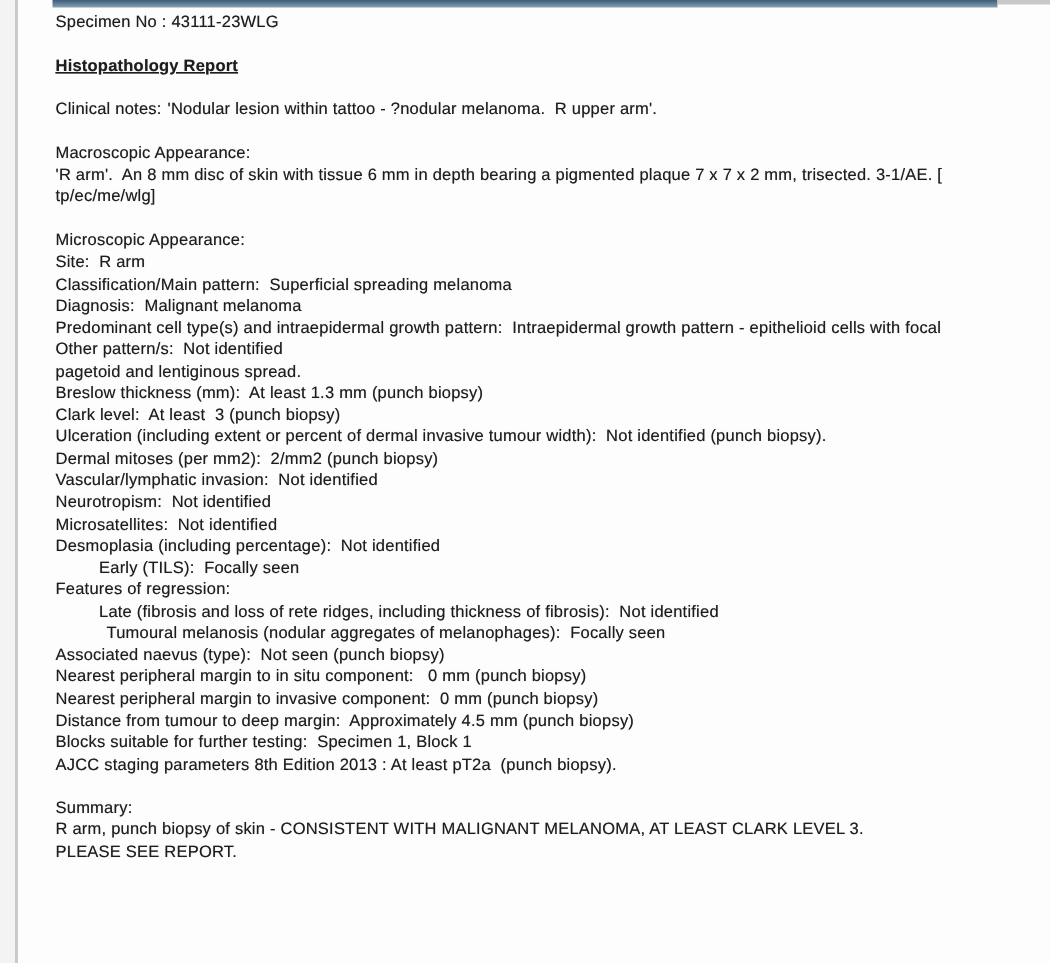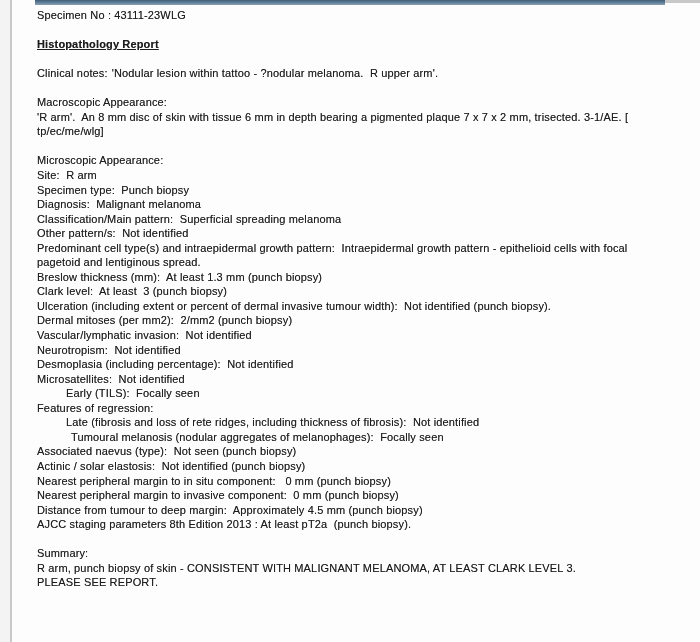--- a/index.html
+++ b/index.html
@@ -60,43 +60,42 @@
   <div class="line b">Macroscopic Appearance:</div>
   <div>
       <div class="line">'R arm'.  An 8 mm disc of skin with tissue 6 mm in depth bearing a pigmented plaque 7 x 7 x 2 mm, trisected. 3-1/AE. [</div>
       <div class="line">tp/ec/me/wlg]</div>
     </div>
   <div class="gap"></div>
 
   <div class="line b">Microscopic Appearance:</div>
   <div>
       <div class="line">Site:  R arm</div>
-      <div class="line">Specimen type:  Punch biopsy</div>
+      <div class="line">Classification/Main pattern:  Superficial spreading melanoma</div>
       <div class="line">Diagnosis:  Malignant melanoma</div>
-      <div class="line">Classification/Main pattern:  Superficial spreading melanoma</div>
+      <div class="line">Predominant cell type(s) and intraepidermal growth pattern:  Intraepidermal growth pattern - epithelioid cells with focal</div>
       <div class="line">Other pattern/s:  Not identified</div>
-      <div class="line">Predominant cell type(s) and intraepidermal growth pattern:  Intraepidermal growth pattern - epithelioid cells with focal</div>
       <div class="line">pagetoid and lentiginous spread.</div>
       <div class="line">Breslow thickness (mm):  At least 1.3 mm (punch biopsy)</div>
       <div class="line">Clark level:  At least  3 (punch biopsy)</div>
       <div class="line">Ulceration (including extent or percent of dermal invasive tumour width):  Not identified (punch biopsy).</div>
       <div class="line">Dermal mitoses (per mm2):  2/mm2 (punch biopsy)</div>
       <div class="line">Vascular/lymphatic invasion:  Not identified</div>
       <div class="line">Neurotropism:  Not identified</div>
+      <div class="line">Microsatellites:  Not identified</div>
       <div class="line">Desmoplasia (including percentage):  Not identified</div>
-      <div class="line">Microsatellites:  Not identified</div>
       <div class="line indent-1">Early (TILS):  Focally seen</div>
       <div class="line">Features of regression:</div>
       <div class="line indent-1">Late (fibrosis and loss of rete ridges, including thickness of fibrosis):  Not identified</div>
       <div class="line indent-2">Tumoural melanosis (nodular aggregates of melanophages):  Focally seen</div>
       <div class="line">Associated naevus (type):  Not seen (punch biopsy)</div>
-      <div class="line">Actinic / solar elastosis:  Not identified (punch biopsy)</div>
       <div class="line">Nearest peripheral margin to in situ component:   0 mm (punch biopsy)</div>
       <div class="line">Nearest peripheral margin to invasive component:  0 mm (punch biopsy)</div>
       <div class="line">Distance from tumour to deep margin:  Approximately 4.5 mm (punch biopsy)</div>
+      <div class="line">Blocks suitable for further testing:  Specimen 1, Block 1</div>
       <div class="line">AJCC staging parameters 8th Edition 2013 : At least pT2a  (punch biopsy).</div>
     </div>
   <div class="gap"></div>
 
   <div class="line b">Summary:</div>
   <div>
       <div class="line">R arm, punch biopsy of skin - CONSISTENT WITH MALIGNANT MELANOMA, AT LEAST CLARK LEVEL 3.</div>
       <div class="line">PLEASE SEE REPORT.</div>
     </div>
 

